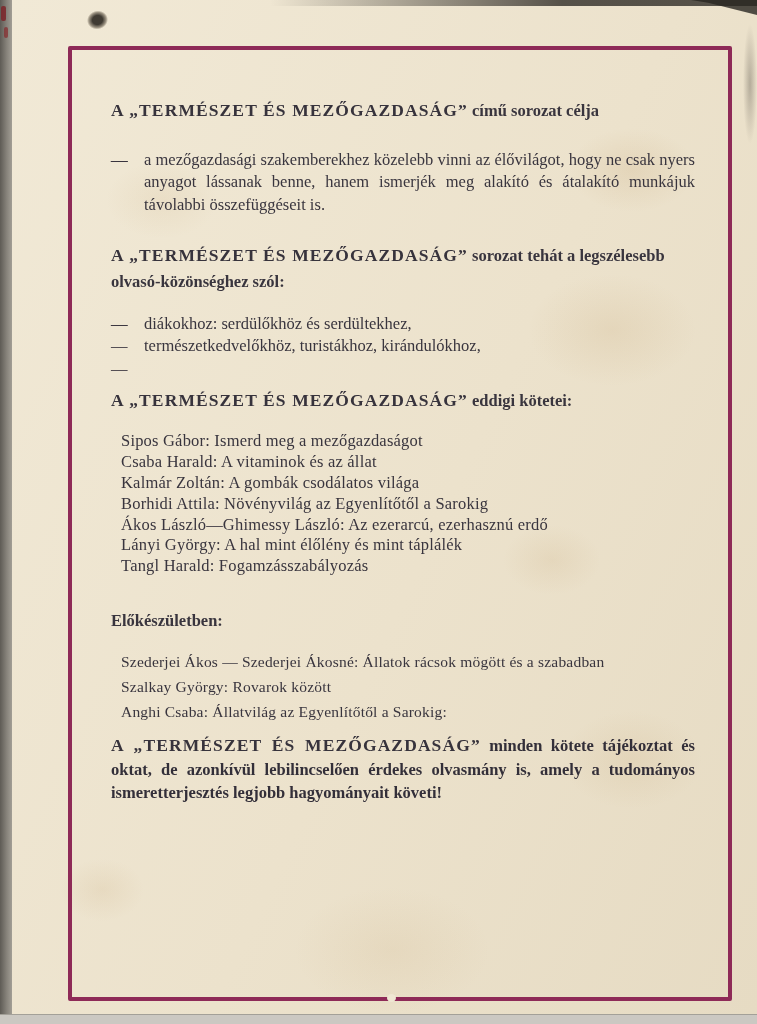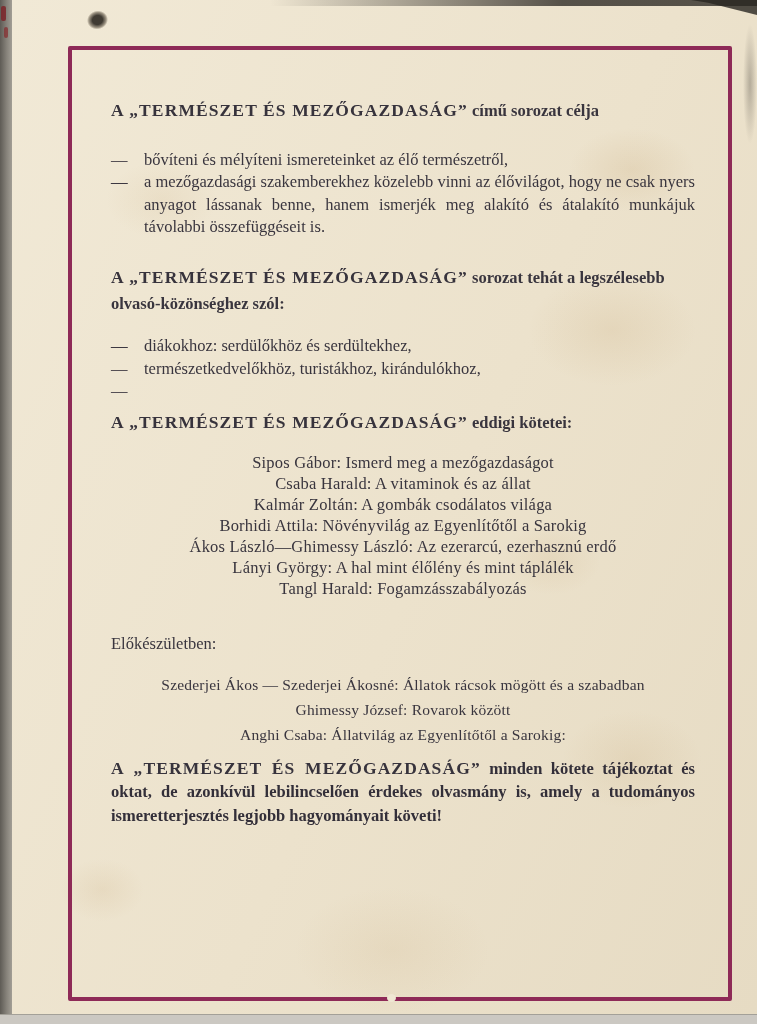--- a/index.html
+++ b/index.html
@@ -78,23 +78,23 @@
   .h-purpose  { margin-top:0; line-height:28px; }
   .dash-list { list-style:none; margin:0; padding:0; }
   .dash-list li { position:relative; padding-left:33px; text-align:justify; }
   .dash-list .dash { position:absolute; left:0; top:0; }
 
   .list-purpose  { margin-top:24px; font-size:16.5px; line-height:22.3px; }
   .h-audience    { margin-top:26px; line-height:26px; }
   .list-audience { margin-top:18px; font-size:16.5px; line-height:22.5px; }
   .h-volumes     { margin-top:28px; line-height:28px; }
 
-  .plain-list { list-style:none; margin:10px; padding:0;text-align:center; }
+  .plain-list { list-style:none; margin:10px; padding:0; }
   .list-volumes  { margin-top:16px; font-size:16.5px; line-height:20.9px; letter-spacing:.2px; }
-  .h-upcoming    { margin:32px 0 0 0; font-size:16.5px; font-weight:normal; line-height:24px; }
+  .h-upcoming    { margin:32px 0 0 0; font-size:16.5px; font-weight:bold; line-height:24px; }
   .list-upcoming { margin-top:16px; font-size:15.5px; line-height:25px; letter-spacing:.2px; }
 
   .closing { margin:3px 0 0 0; font-size:16.5px; font-weight:bold; line-height:23.5px; text-align:justify; color:#332f39;font-family:Liberation Serif, serif; }
 </style>
 </head>
 <body>
 
 <div id="screenshot">
 
   <div class="page"></div>
@@ -114,21 +114,20 @@
   <div class="content">
 
     <h2 class="sec-heading h-purpose">
       <span class="series">A „TERMÉSZET ÉS MEZŐGAZDASÁG”</span>
       <span class="rest">című sorozat célja</span>
     </h2>
 
     <ul class="dash-list list-purpose">
       <li>
         <span class="dash">—</span>
-        <span>bővíteni és mélyíteni ismereteinket az élő természetről,</span>
       </li>
       <li>
         <span class="dash">—</span>
       </li>
       <li>
         <span class="dash">—</span>
         <span>a mezőgazdasági szakemberekhez közelebb vinni az élővilágot, hogy ne csak nyers anyagot lássanak benne, hanem ismerjék meg alakító és átalakító munkájuk távolabbi összefüggéseit is.</span>
       </li>
     </ul>
 
@@ -166,21 +165,21 @@
       <li>Borhidi Attila: Növényvilág az Egyenlítőtől a Sarokig</li>
       <li>Ákos László—Ghimessy László: Az ezerarcú, ezerhasznú erdő</li>
       <li>Lányi György: A hal mint élőlény és mint táplálék</li>
       <li>Tangl Harald: Fogamzásszabályozás</li>
     </ul>
 
     <h3 class="h-upcoming">Előkészületben:</h3>
 
     <ul class="plain-list list-upcoming">
       <li>Szederjei Ákos — Szederjei Ákosné: Állatok rácsok mögött és a szabadban</li>
-      <li>Ghimessy József: Rovarok között</li>
+      <li>Szalkay György: Rovarok között</li>
       <li>Anghi Csaba: Állatvilág az Egyenlítőtől a Sarokig:</li>
     </ul>
 
     <p class="closing">
       <span class="series">A „TERMÉSZET ÉS MEZŐGAZDASÁG”</span>
       <span>minden kötete tájékoztat és oktat, de azonkívül lebilincselően érdekes olvasmány is, amely a tudományos ismeret­terjesztés legjobb hagyományait követi!</span>
     </p>
 
   </div>
 </div>

